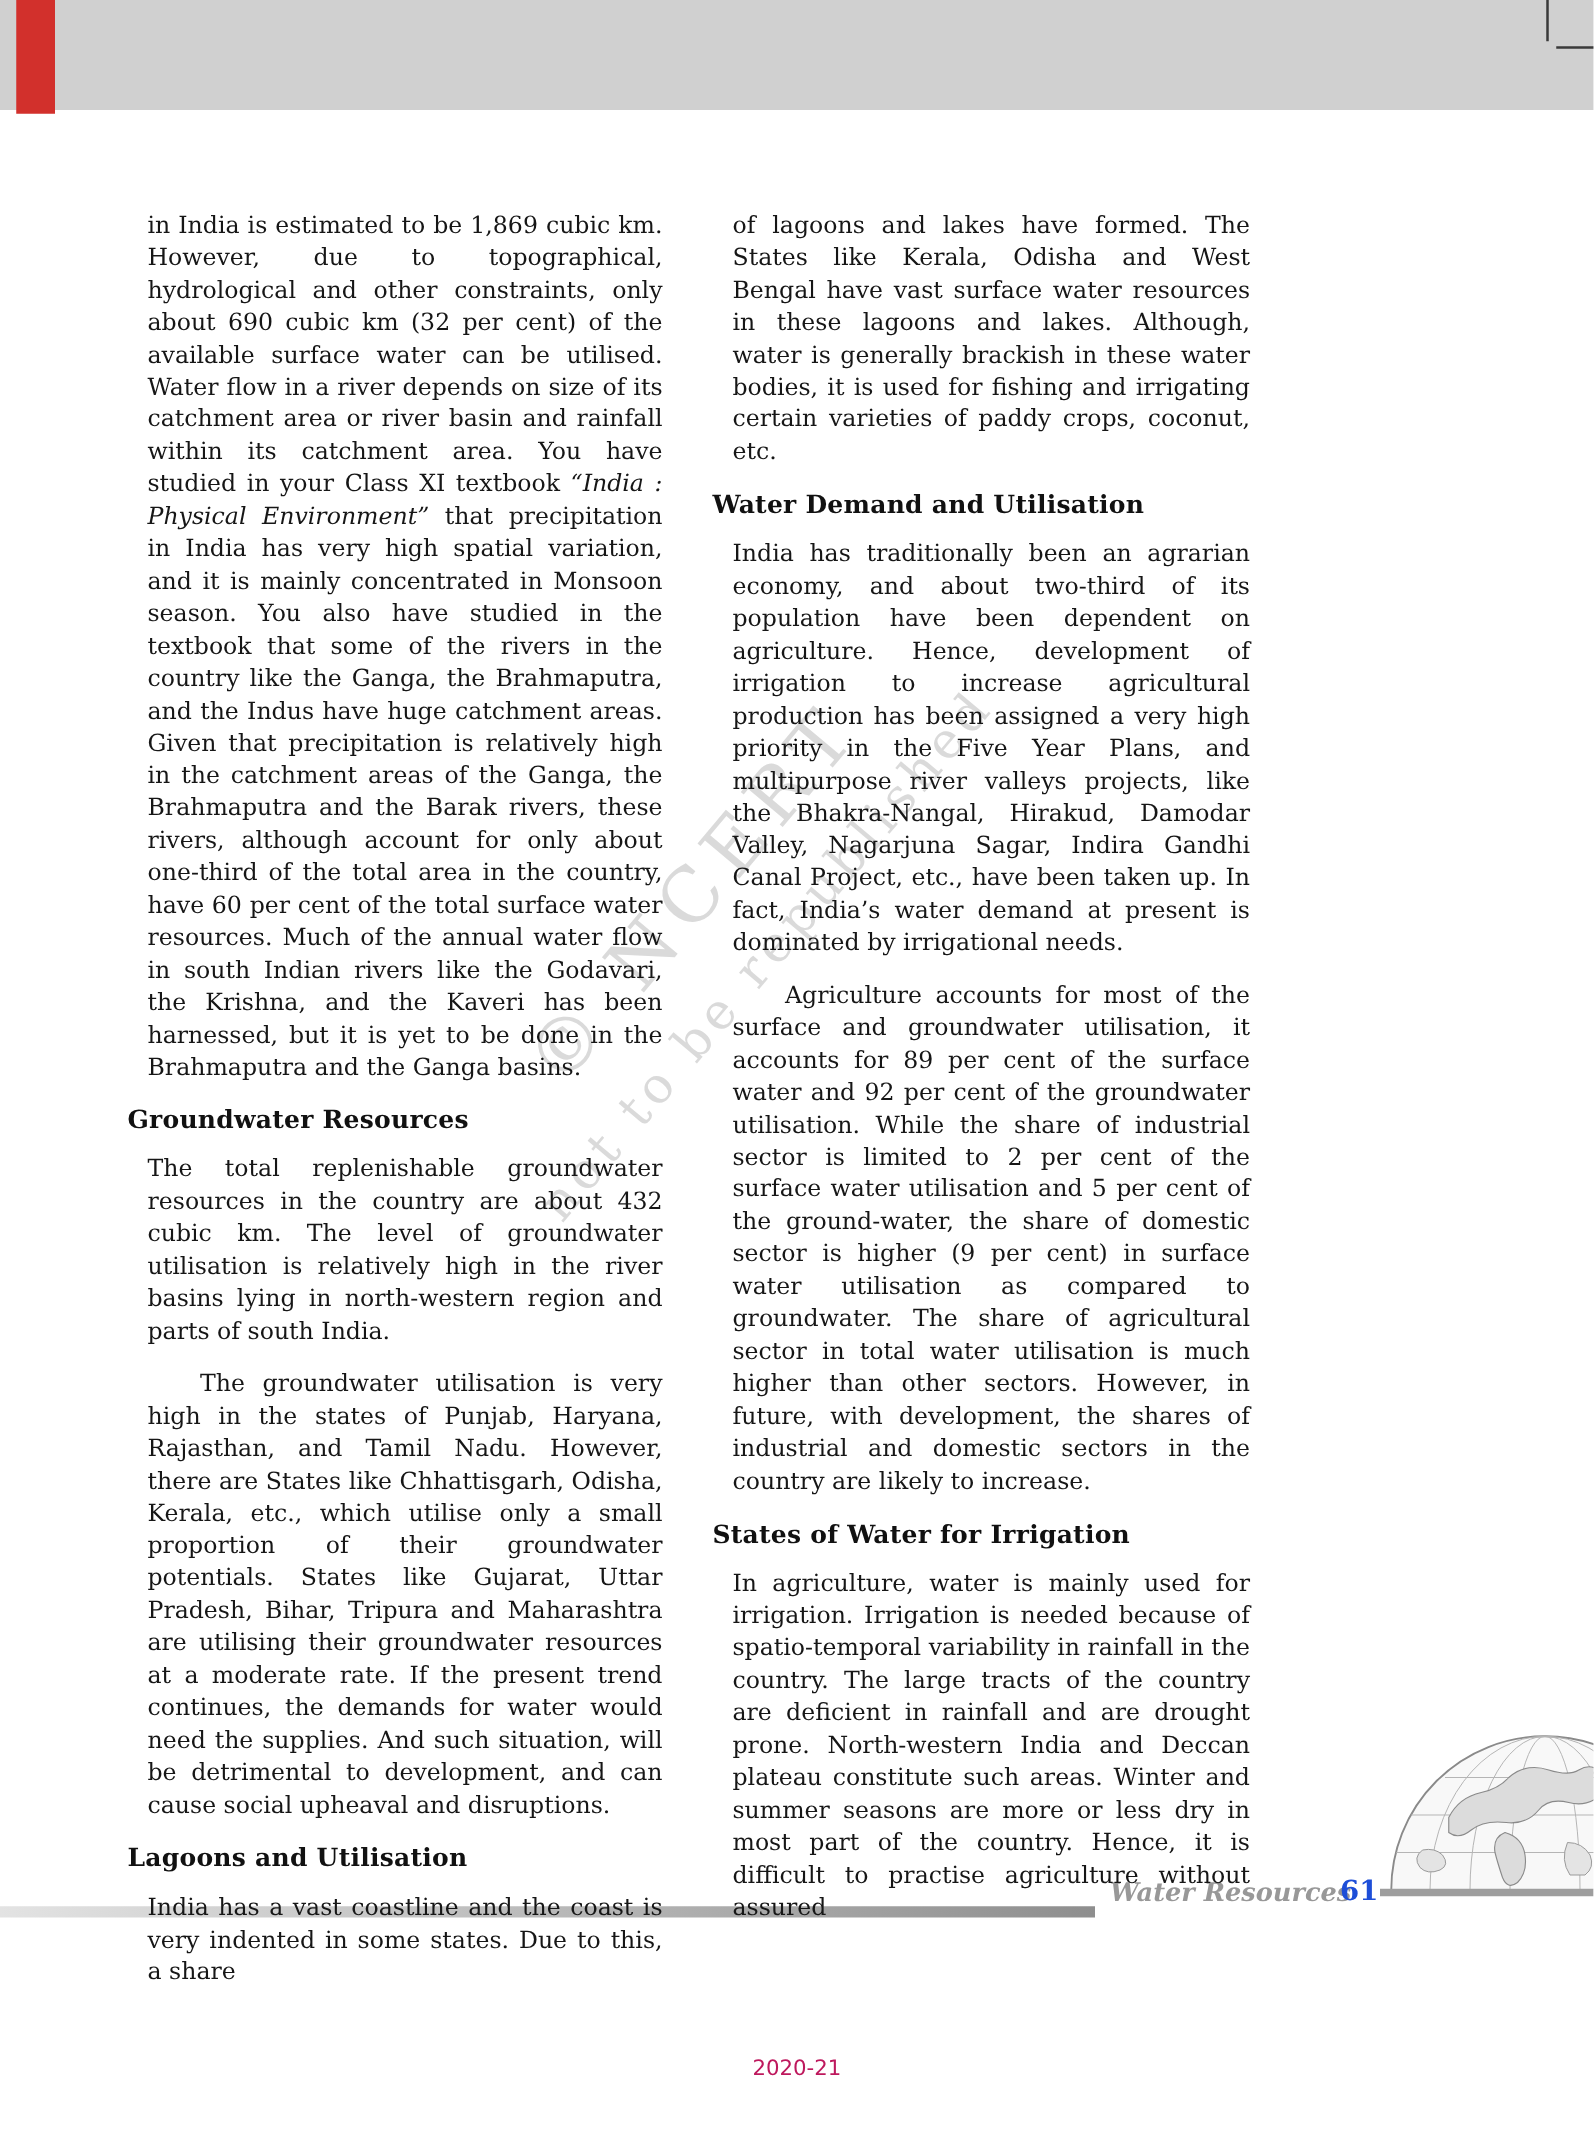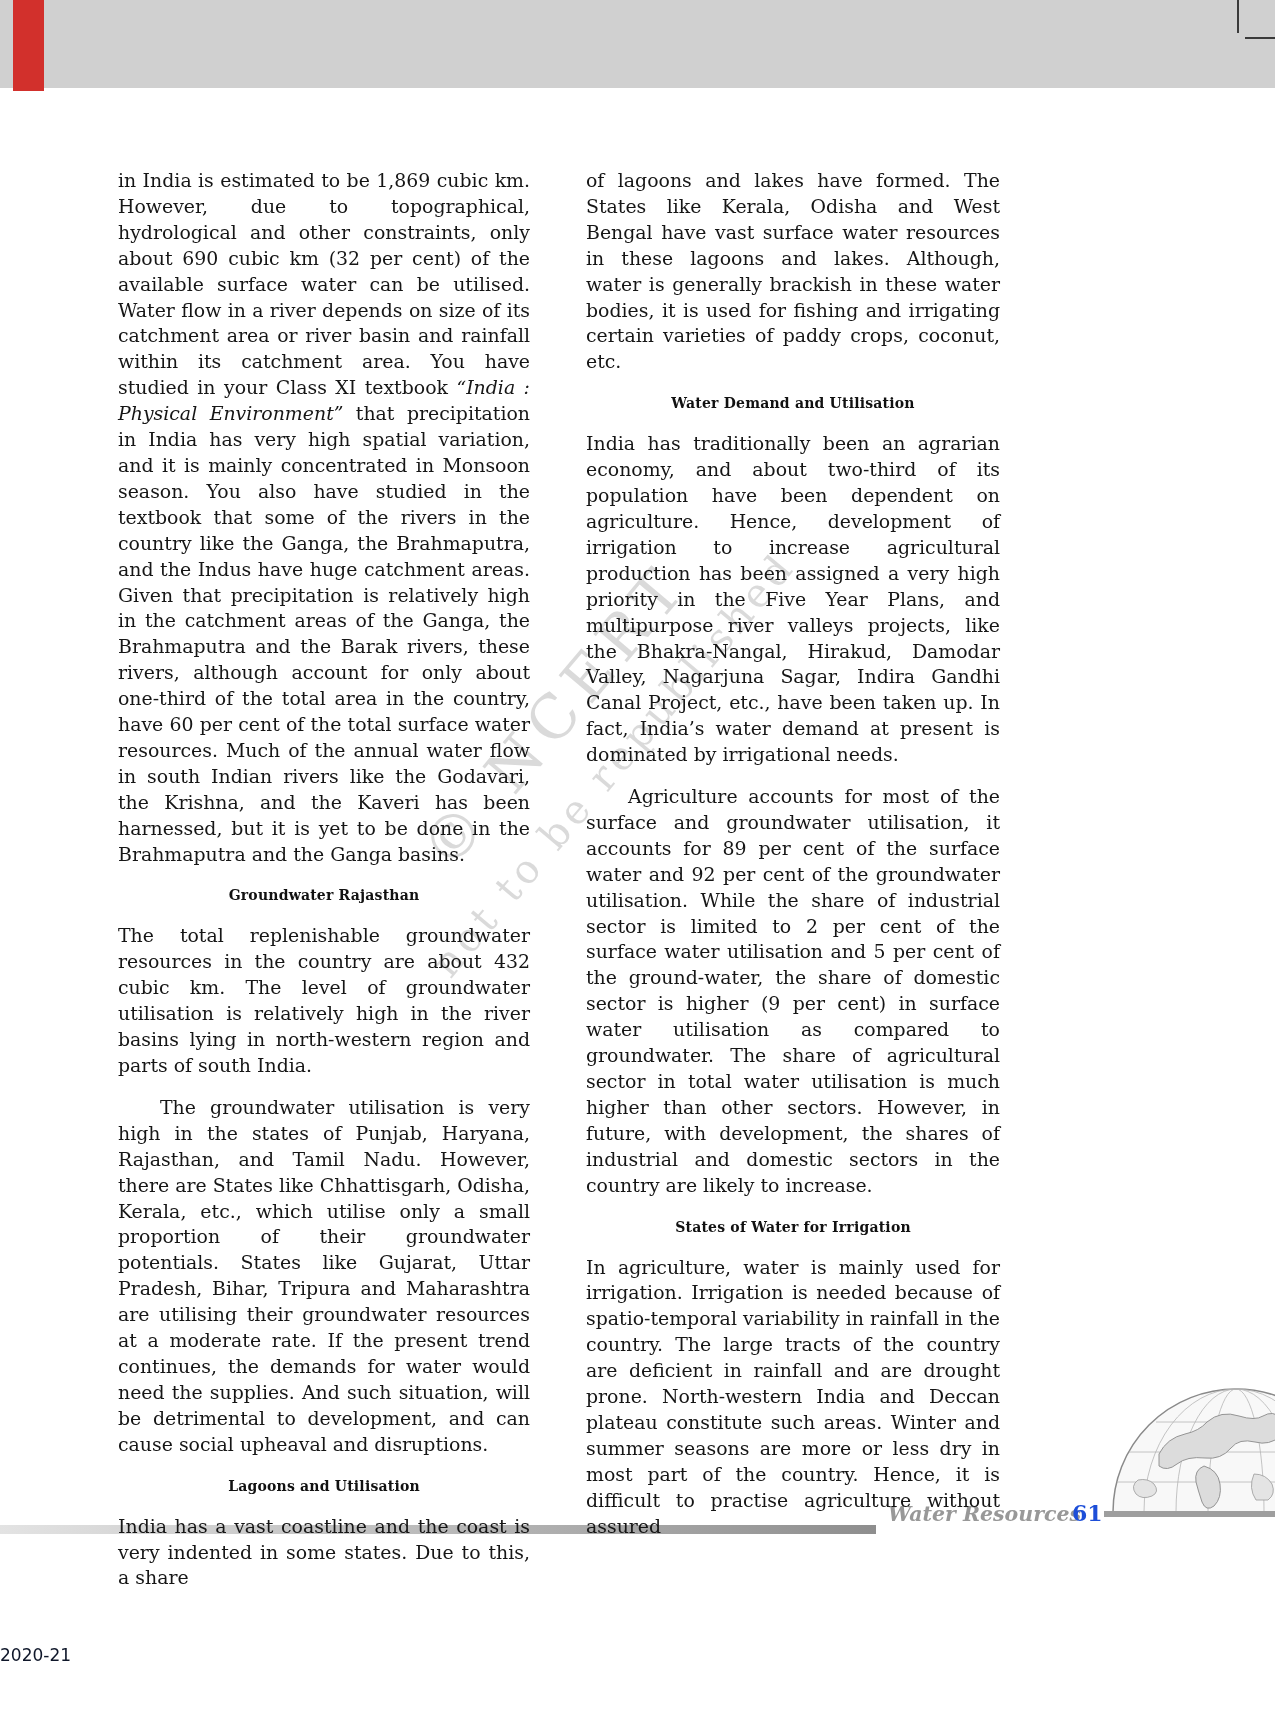--- a/index.html
+++ b/index.html
@@ -16,22 +16,22 @@
   .col {
     position:absolute; top:152px; width:446px; z-index:2;
     text-align:justify; font-size:18.9px; line-height:25.9px;
     -webkit-hyphens:none; hyphens:none;
   }
   .col.left  { left:102px; width:444px; }
   .col.right { left:570px; }
   .col p { margin:16px; }
   .col p.indent { text-indent:42px; }
   .col h4 {
-    margin:16px 0 9px 0; font-size:14px; line-height:24px;
-    font-weight:bold; text-align:center; letter-spacing:0.2px; color:#111;
+    margin:16px 0 9px 0; font-size:20px; line-height:24px;
+    font-weight:bold; text-align:left; letter-spacing:0.2px; color:#111;
   }
   .it { font-style:italic; }
 
   .watermark {
     position:absolute; left:290px; top:560px; width:660px; height:420px;
     transform:rotate(-50deg); z-index:1; text-align:center;
     color:#a8a8a8; opacity:0.42; pointer-events:none;
   }
   .watermark .wm1 { font-size:60px; letter-spacing:10px; margin-top:90px; }
   .watermark .wm2 { font-size:40px; letter-spacing:5px; margin-top:18px; }
@@ -43,42 +43,42 @@
   .footer-section {
     position:absolute; left:888px; top:1502px; font-size:20.5px;
     font-style:italic; font-weight:bold; color:#989898;
   }
   .footer-page {
     position:absolute; left:1072px; top:1500px; font-size:22px;
     font-weight:bold; color:#1d4ed8;
   }
   .globe { position:absolute; left:1104px; top:1384px; z-index:2; }
   .yearnote {
-    position:absolute; left:0; top:1645px; width:1275px; 
-    font-family:"DejaVu Sans", sans-serif; font-size:17px; color:#0f172a;
+    position:absolute; left:0; top:1645px; width:1275px; text-align:center;
+    font-family:"DejaVu Sans", sans-serif; font-size:17px; color:#be185d;
   }
 </style>
 </head>
 <body>
 
 <div class="page">
 
   <div class="topband"></div>
   <div class="edge-tab"></div>
   <div class="crop-mark-v"></div>
   <div class="crop-mark-h"></div>
 
   <div class="watermark">
     <div class="wm1">© NCERT</div>
     <div class="wm2">not to be republished</div>
   </div>
 
   <div class="col left" id="col-left">
       <p><span>in India is estimated to be 1,869 cubic km. However, due to topographical, hydrological and other constraints, only about 690 cubic km (32 per cent) of the available surface water can be utilised. Water flow in a river depends on size of its catchment area or river basin and rainfall within its catchment area. You have studied in your Class XI textbook </span><span class="it">“India : Physical Environment”</span><span> that precipitation in India has very high spatial variation, and it is mainly concentrated in Monsoon season. You also have studied in the textbook that some of the rivers in the country like the Ganga, the Brahmaputra, and the Indus have huge catchment areas. Given that precipitation is relatively high in the catchment areas of the Ganga, the Brahmaputra and the Barak rivers, these rivers, although account for only about one-third of the total area in the country, have 60 per cent of the total surface water resources. Much of the annual water flow in south Indian rivers like the Godavari, the Krishna, and the Kaveri has been harnessed, but it is yet to be done in the Brahmaputra and the Ganga basins.</span></p>
-      <h4>Groundwater Rajasthan</h4>
+      <h4>Groundwater Resources</h4>
       <p><span>The total replenishable groundwater resources in the country are about 432 cubic km. The level of groundwater utilisation is relatively high in the river basins lying in north-western region and parts of south India.</span></p>
       <p class="indent"><span>The groundwater utilisation is very high in the states of Punjab, Haryana, Rajasthan, and Tamil Nadu. However, there are States like Chhattisgarh, Odisha, Kerala, etc., which utilise only a small proportion of their groundwater potentials. States like Gujarat, Uttar Pradesh, Bihar, Tripura and Maharashtra are utilising their groundwater resources at a moderate rate. If the present trend continues, the demands for water would need the supplies. And such situation, will be detrimental to development, and can cause social upheaval and disruptions.</span></p>
       <h4>Lagoons and Utilisation</h4>
       <p><span>India has a vast coastline and the coast is very indented in some states. Due to this, a share</span></p>
     </div>
   <div class="col right" id="col-right">
       <p><span>of lagoons and lakes have formed. The States like Kerala, Odisha and West Bengal have vast surface water resources in these lagoons and lakes. Although, water is generally brackish in these water bodies, it is used for fishing and irrigating certain varieties of paddy crops, coconut, etc.</span></p>
       <h4>Water Demand and Utilisation</h4>
       <p><span>India has traditionally been an agrarian economy, and about two-third of its population have been dependent on agriculture. Hence, development of irrigation to increase agricultural production has been assigned a very high priority in the Five Year Plans, and multipurpose river valleys projects, like the Bhakra-Nangal, Hirakud, Damodar Valley, Nagarjuna Sagar, Indira Gandhi Canal Project, etc., have been taken up. In fact, India’s water demand at present is dominated by irrigational needs.</span></p>
       <p class="indent"><span>Agriculture accounts for most of the surface and groundwater utilisation, it accounts for 89 per cent of the surface water and 92 per cent of the groundwater utilisation. While the share of industrial sector is limited to 2 per cent of the surface water utilisation and 5 per cent of the ground-water, the share of domestic sector is higher (9 per cent) in surface water utilisation as compared to groundwater. The share of agricultural sector in total water utilisation is much higher than other sectors. However, in future, with development, the shares of industrial and domestic sectors in the country are likely to increase.</span></p>

